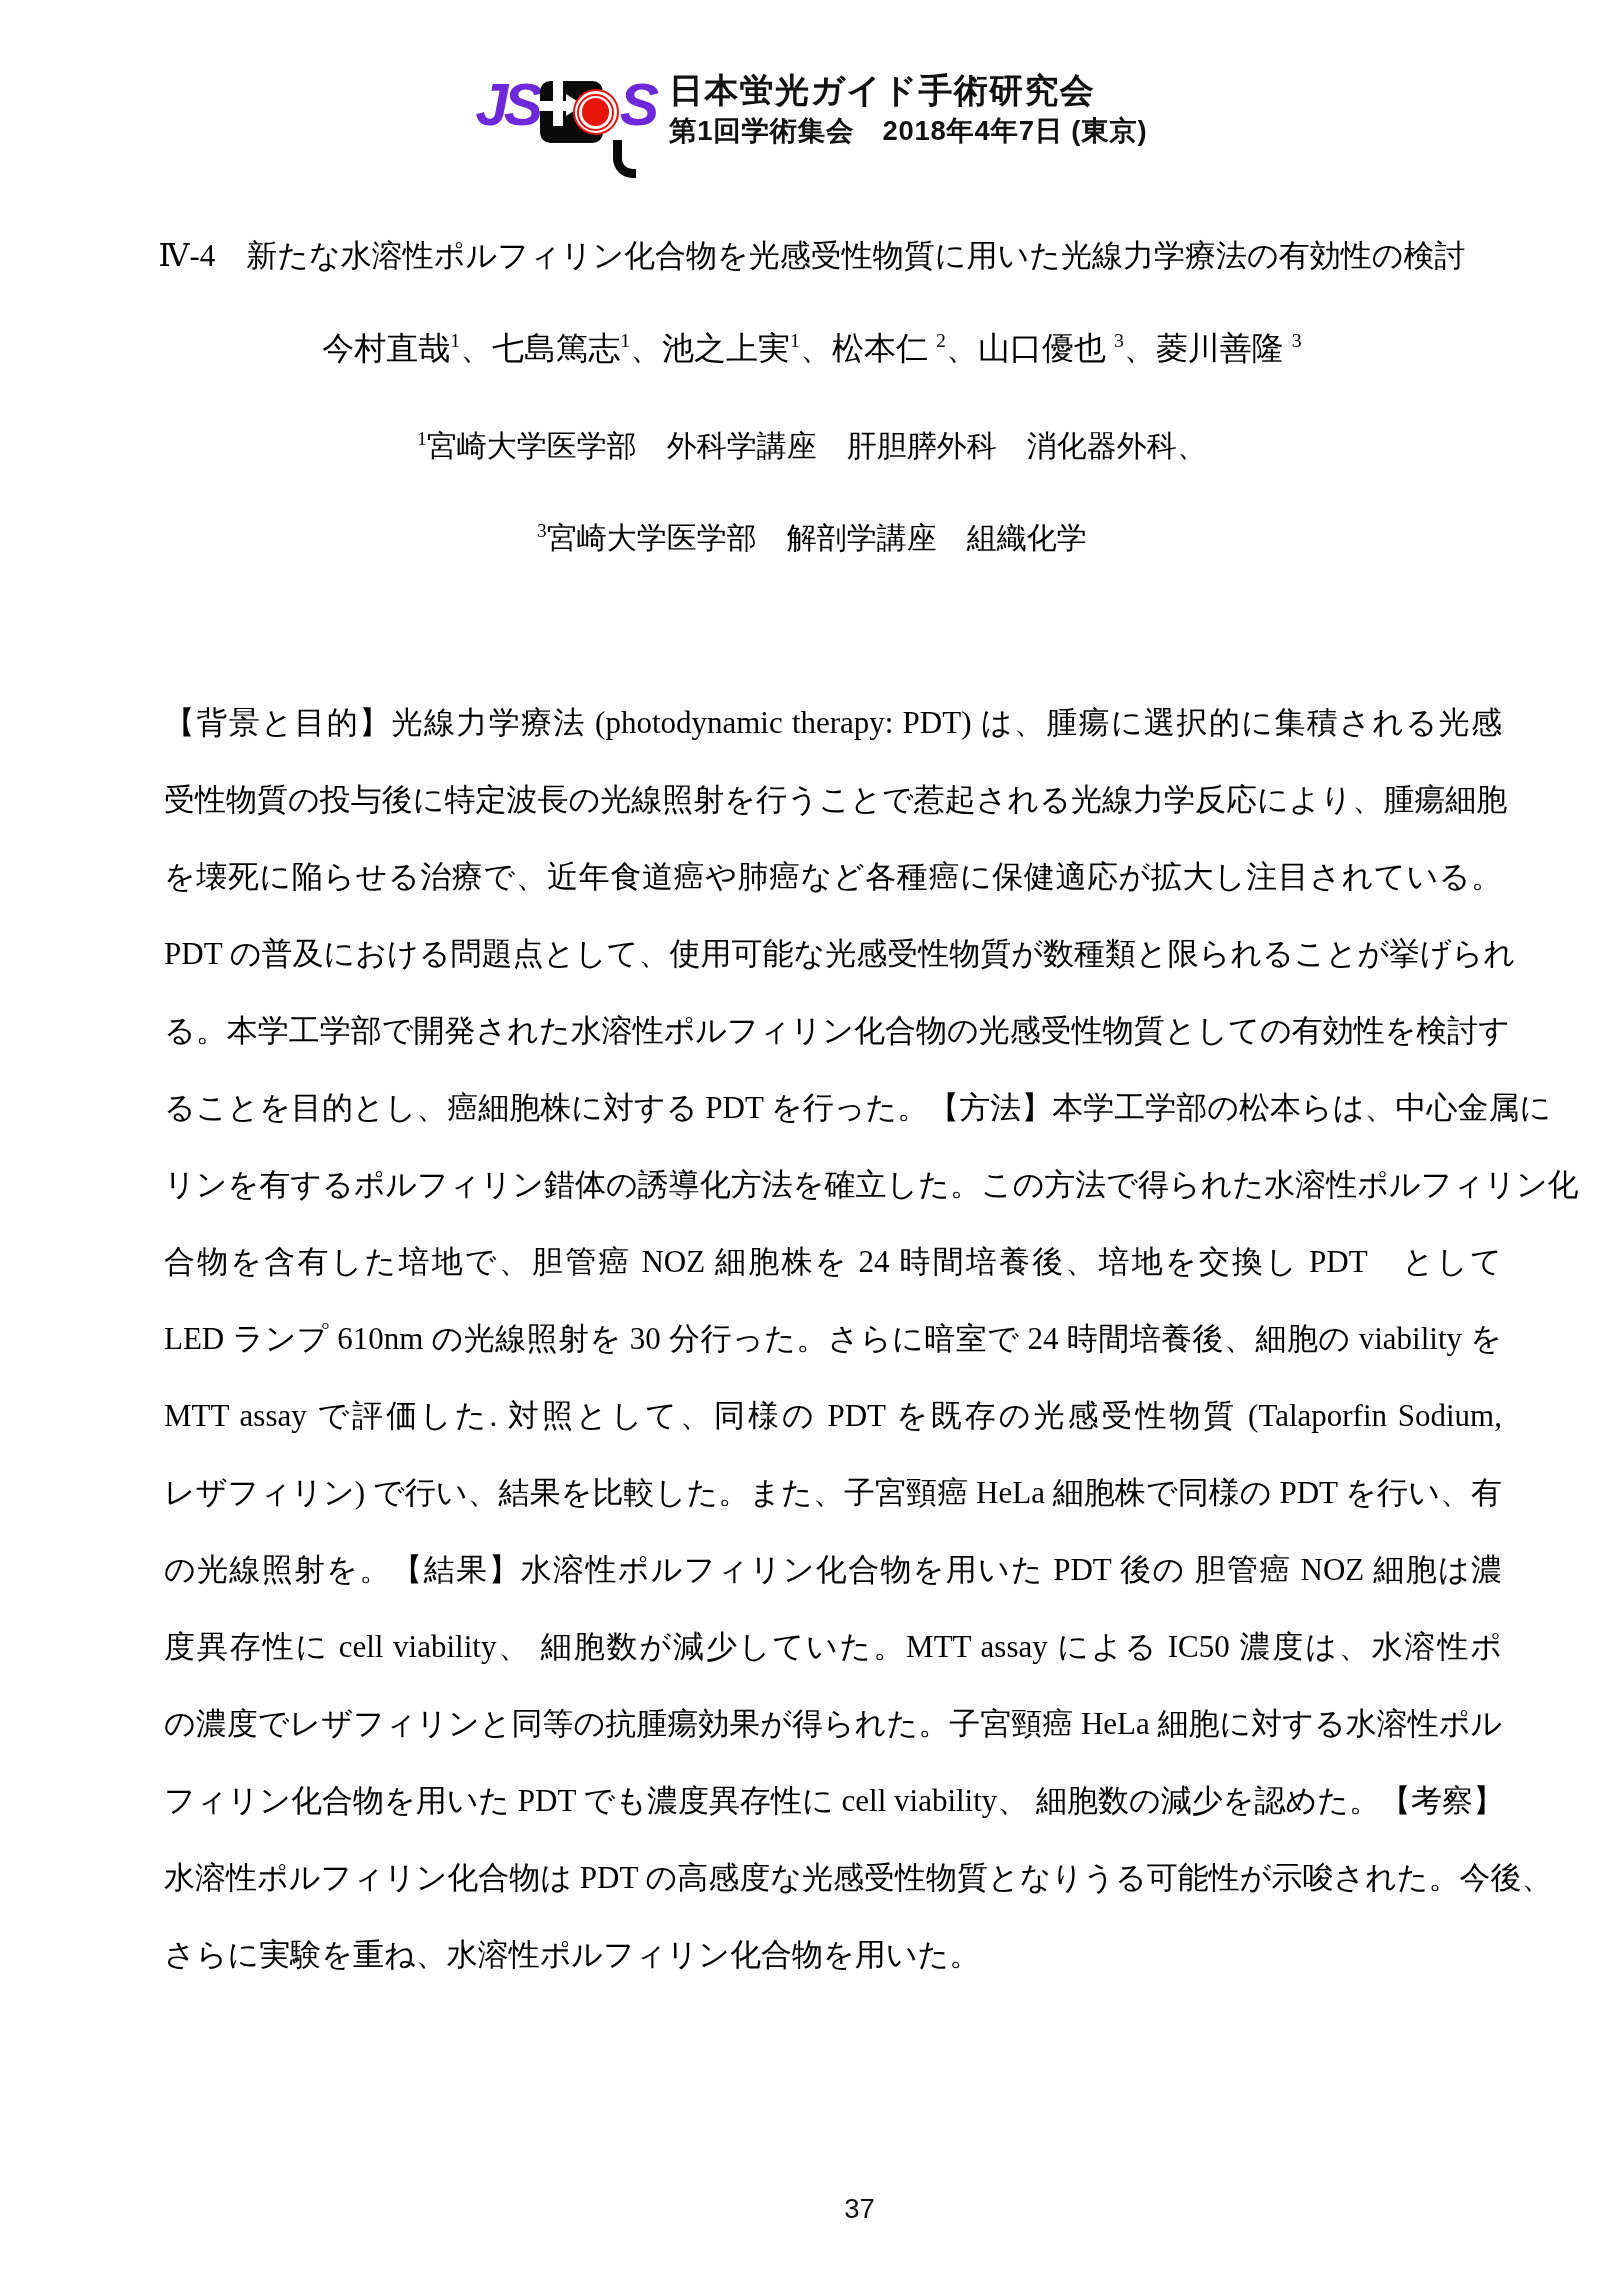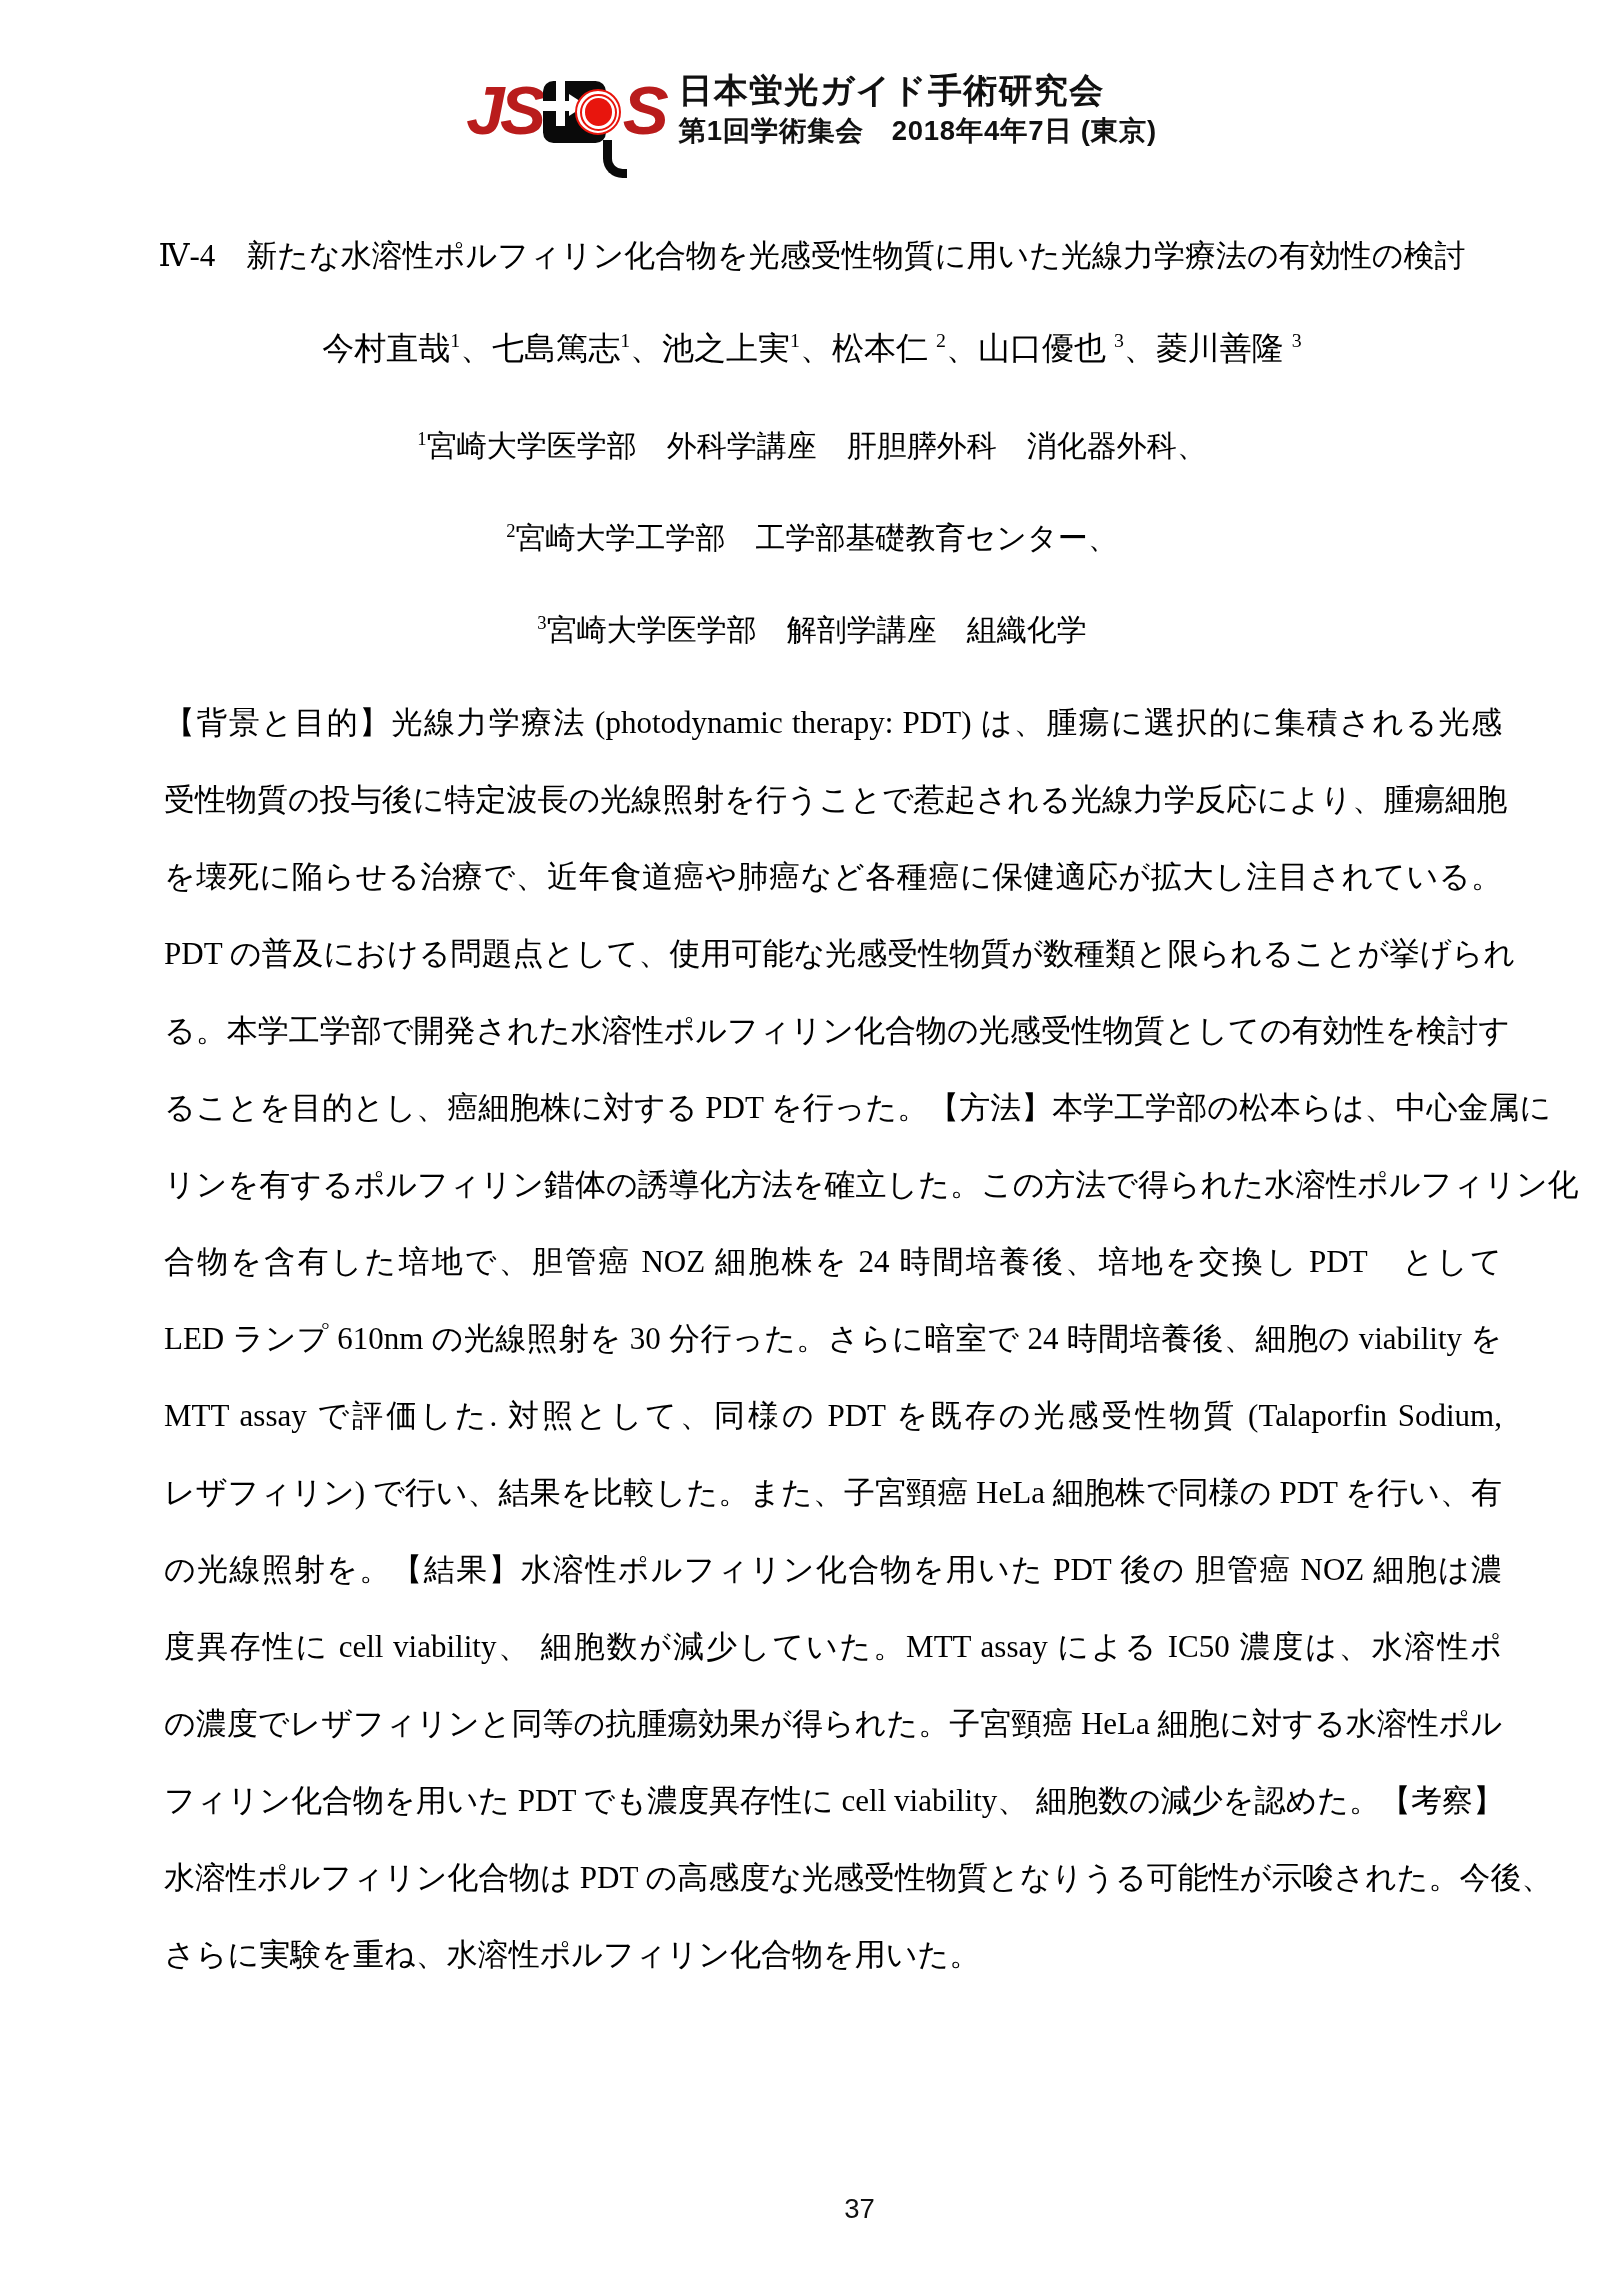--- a/index.html
+++ b/index.html
@@ -15,21 +15,21 @@
 
   
   .header {
     position:absolute; top:71px; left:0; width:100%;
     display:flex; justify-content:center; align-items:flex-start;
   }
   .logo { position:relative; display:flex; align-items:flex-start; height:115px; margin-top:3.9px; }
   .logo-letter {
     font-family:"Liberation Sans","DejaVu Sans",sans-serif;
     font-style:italic; font-weight:bold;
-    font-size:69px; line-height:1.05; letter-spacing:-4.6px; color:#b91c1c;
+    font-size:59px; line-height:1.05; letter-spacing:-4.6px; color:#6d28d9;
   }
   .logo-block {
     position:relative; width:63px; height:62px; background:#0a0a0a;
     border-radius:10.5px; margin:6.5px 0 0 1.3px;
   }
   .logo-fstem { position:absolute; left:13px; top:-18.3px; width:9.8px; height:63px; background:#fff; }
   .logo-fbar  { position:absolute; left:-1.3px; top:19.6px; width:30px; height:9.8px; background:#fff; }
   .logo-arrow {
     position:absolute; left:26px; top:13px; width:0; height:0;
     border-top:11px solid transparent; border-bottom:11px solid transparent;
@@ -116,21 +116,20 @@
       <div class="meeting-line">第1回学術集会　2018年4年7日 (東京)</div>
     </div>
   </div>
 
   <div class="title">Ⅳ-4　新たな水溶性ポルフィリン化合物を光感受性物質に用いた光線力学療法の有効性の検討</div>
 
   <div class="authors"><span>今村直哉</span><span class="sup">1</span><span>、</span><span>七島篤志</span><span class="sup">1</span><span>、</span><span>池之上実</span><span class="sup">1</span><span>、</span><span>松本仁 </span><span class="sup">2</span><span>、</span><span>山口優也 </span><span class="sup">3</span><span>、</span><span>菱川善隆 </span><span class="sup">3</span></div>
 
   <div class="affiliations">
       <div class="affiliation-line"><span class="sup">1</span><span>宮崎大学医学部　外科学講座　肝胆膵外科　消化器外科、</span></div>
-      <div class="affiliation-line"><span class="sup">2</span><span>宮崎大学工学部　工学部基礎教育センター、</span></div>
       <div class="affiliation-line"><span class="sup">3</span><span>宮崎大学医学部　解剖学講座　組織化学</span></div>
     </div>
 
   <div class="body-text">
       <div class="body-line">【背景と目的】光線力学療法 (photodynamic therapy: PDT) は、腫瘍に選択的に集積される光感</div>
       <div class="body-line">受性物質の投与後に特定波長の光線照射を行うことで惹起される光線力学反応により、腫瘍細胞</div>
       <div class="body-line">を壊死に陥らせる治療で、近年食道癌や肺癌など各種癌に保健適応が拡大し注目されている。</div>
       <div class="body-line">PDT の普及における問題点として、使用可能な光感受性物質が数種類と限られることが挙げられ</div>
       <div class="body-line">る。本学工学部で開発された水溶性ポルフィリン化合物の光感受性物質としての有効性を検討す</div>
       <div class="body-line">ることを目的とし、癌細胞株に対する PDT を行った。【方法】本学工学部の松本らは、中心金属に</div>

